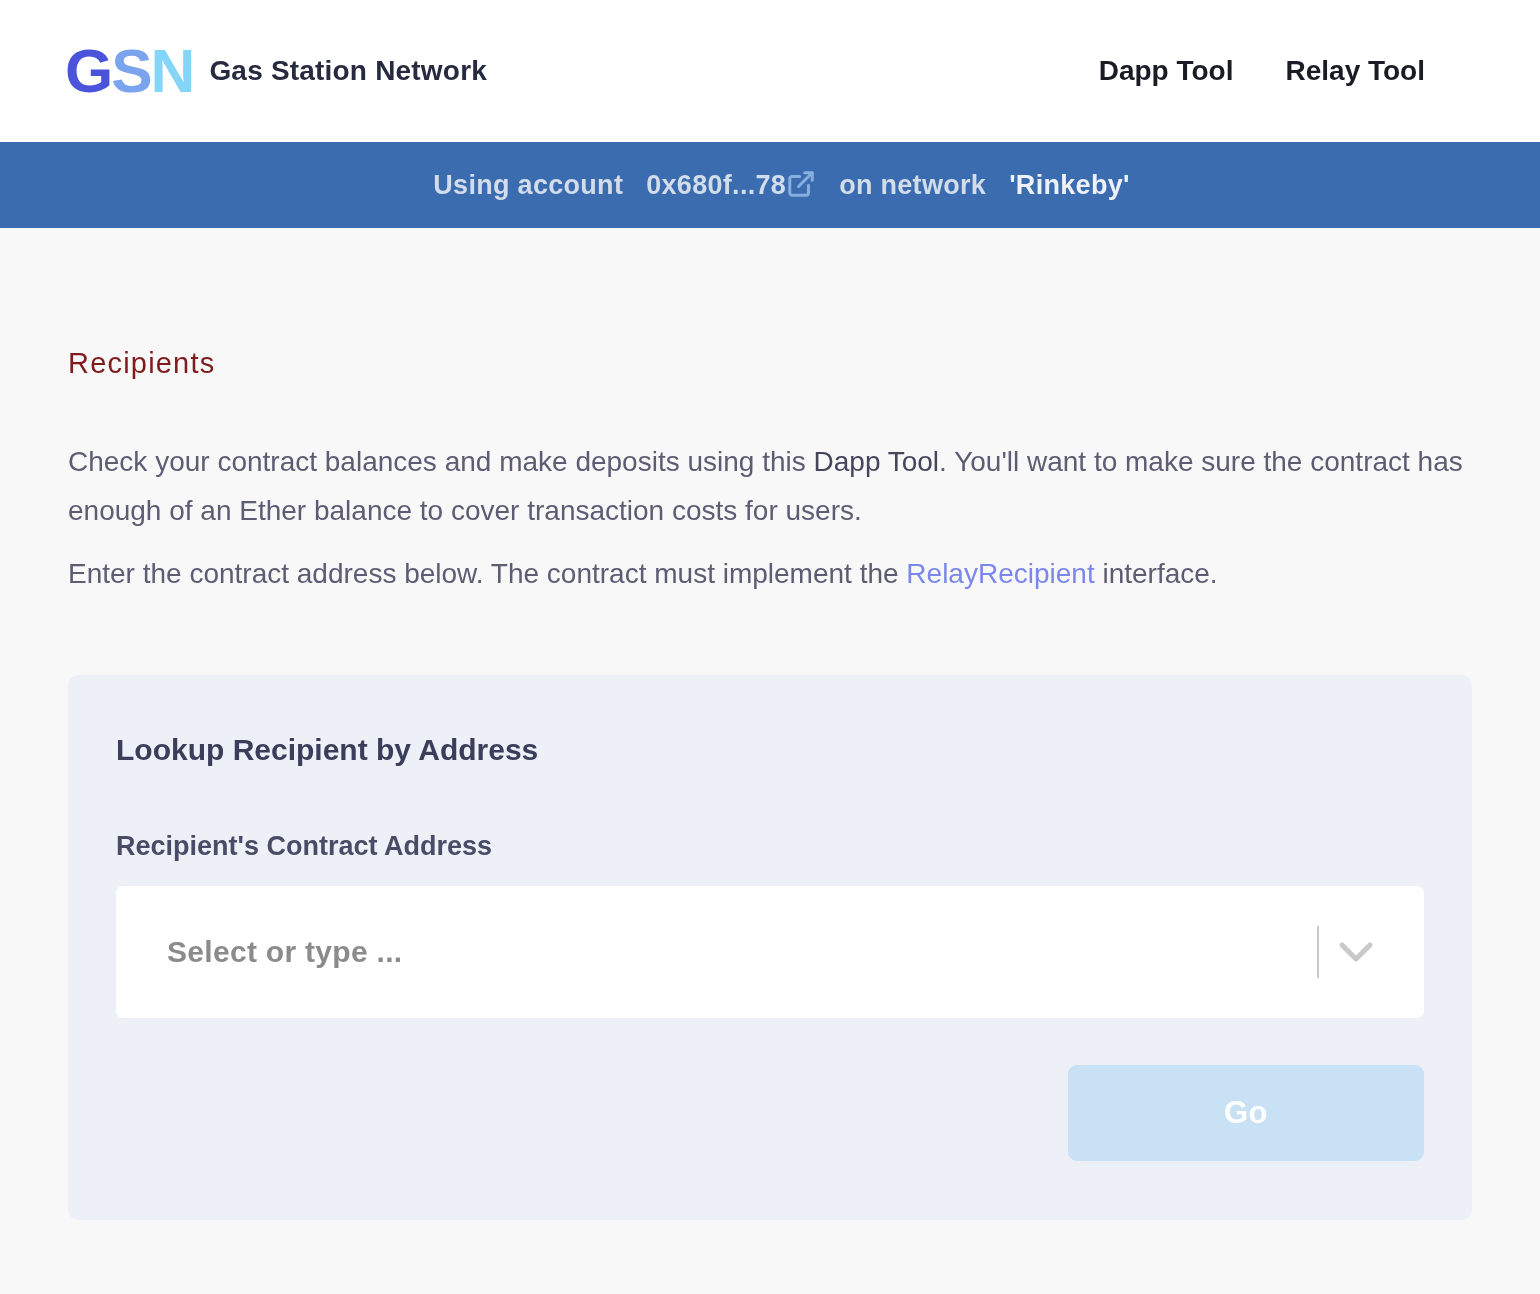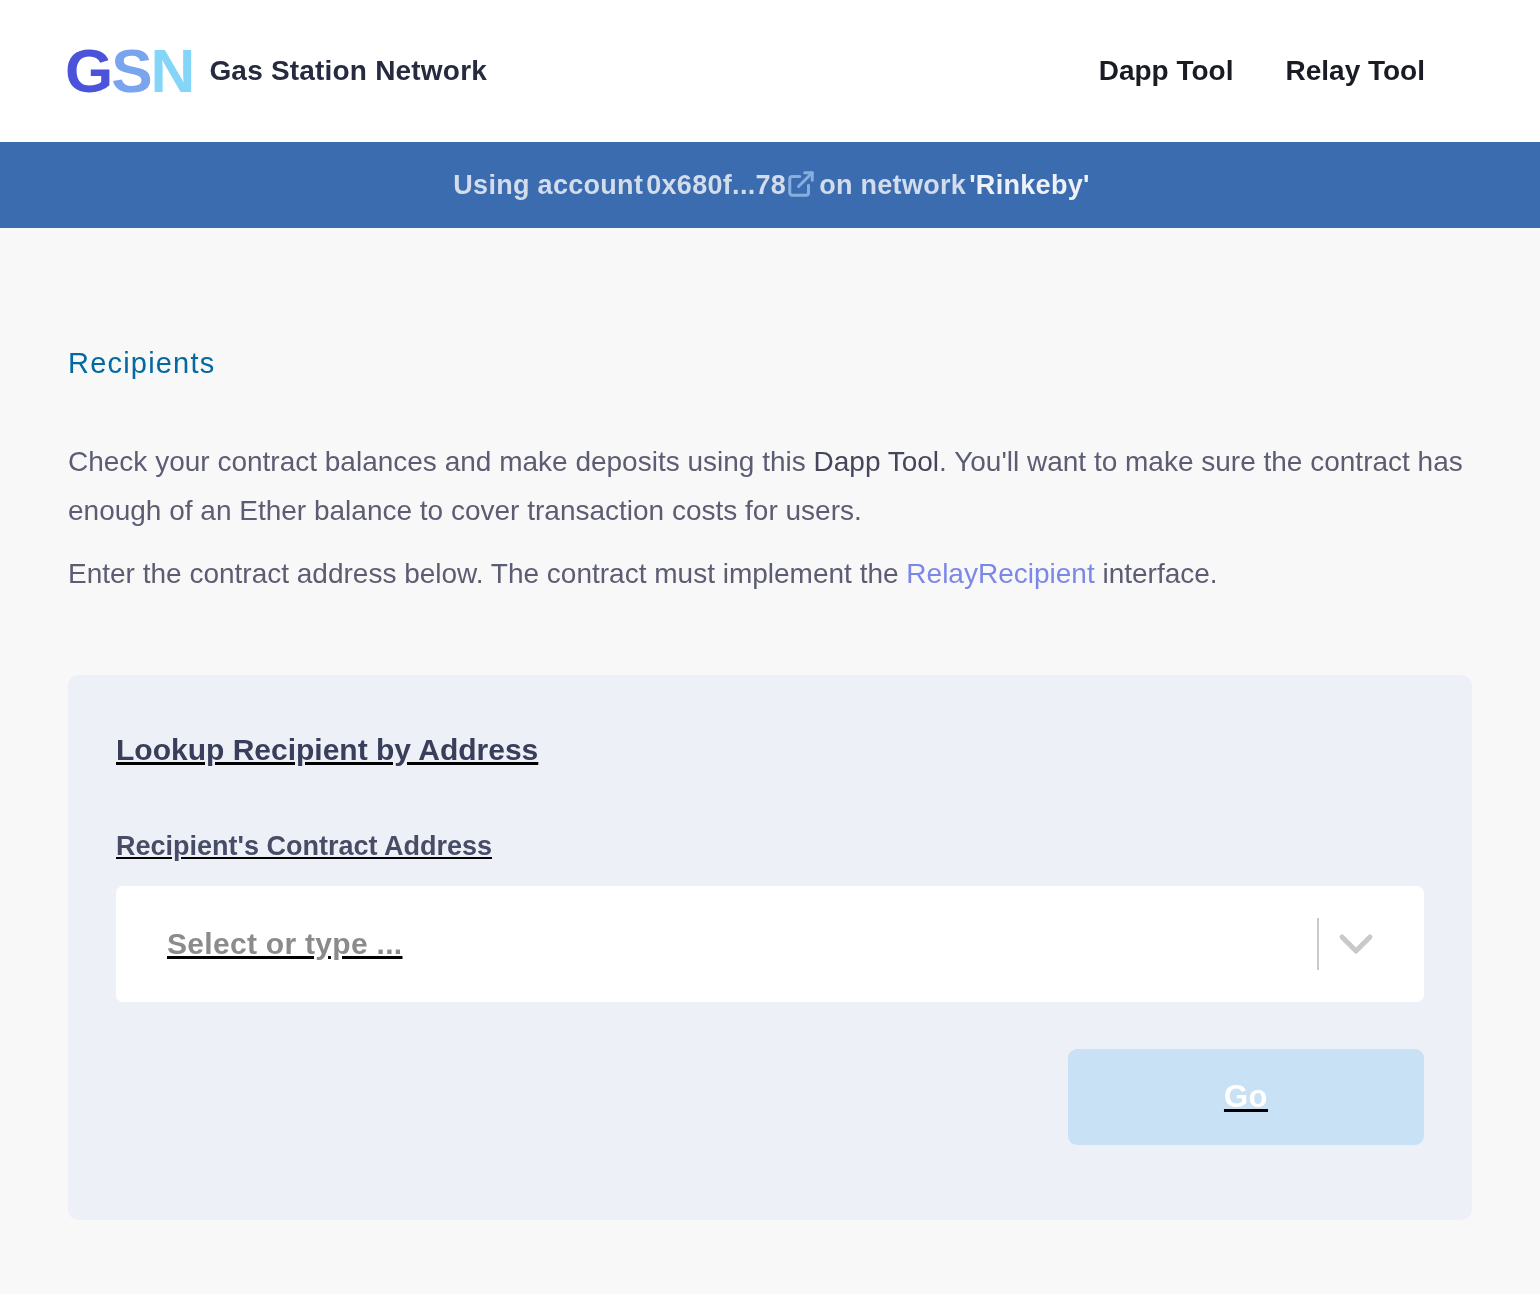--- a/index.html
+++ b/index.html
@@ -57,21 +57,21 @@
     height: 86px;
     background: #3b6cb0;
     display: flex;
     align-items: center;
     justify-content: center;
     font-size: 27px;
     font-weight: 700;
     color: #d2dcea;
     letter-spacing: 0.3px;
   }
-  .banner .piece { margin: 0 3px; }
+  .banner .piece { margin: 0 23px; }
   .banner .account-link {
     display: inline-flex;
     align-items: center;
     cursor: pointer;
   }
   .banner .ext-icon {
     display: inline-flex;
     align-items: center;
     margin-top: -2px;
   }
@@ -82,21 +82,21 @@
 
   
   .main {
     padding: 0 68px;
   }
   .section-title {
     margin: 117px 0 0 0;
     font-size: 29px;
     line-height: 36px;
     font-weight: 400;
-    color: #0369a1;
+    color: #7f1d1d;
     letter-spacing: 1.2px;
   }
   .para {
     margin: 0;
     max-width: 1410px;
     font-size: 28px;
     line-height: 49px;
     color: #5c5d73;
   }
   .para-1 { margin-top: 56px; }
@@ -108,37 +108,36 @@
     text-decoration: none;
   }
 
   
   .card {
     margin-top: 77px;
     height: 545px;
     background: #edf1f7;
     border-radius: 10px;
     padding: 48px;
-    text-decoration: underline;
   }
   .card-title {
     margin: 10px 0 0 0;
     font-size: 30px;
     font-weight: 700;
     color: #3a3e5a;
   }
   .field-label {
     margin-top: 64px;
     font-size: 27px;
     font-weight: 700;
     color: #484c66;
   }
   .select {
     margin-top: 24px;
-    height: 116px;
+    height: 132px;
     background: #ffffff;
     border-radius: 7px;
     position: relative;
     display: flex;
     align-items: center;
     cursor: pointer;
   }
   .select .placeholder {
     padding-left: 51px;
     font-size: 30px;

